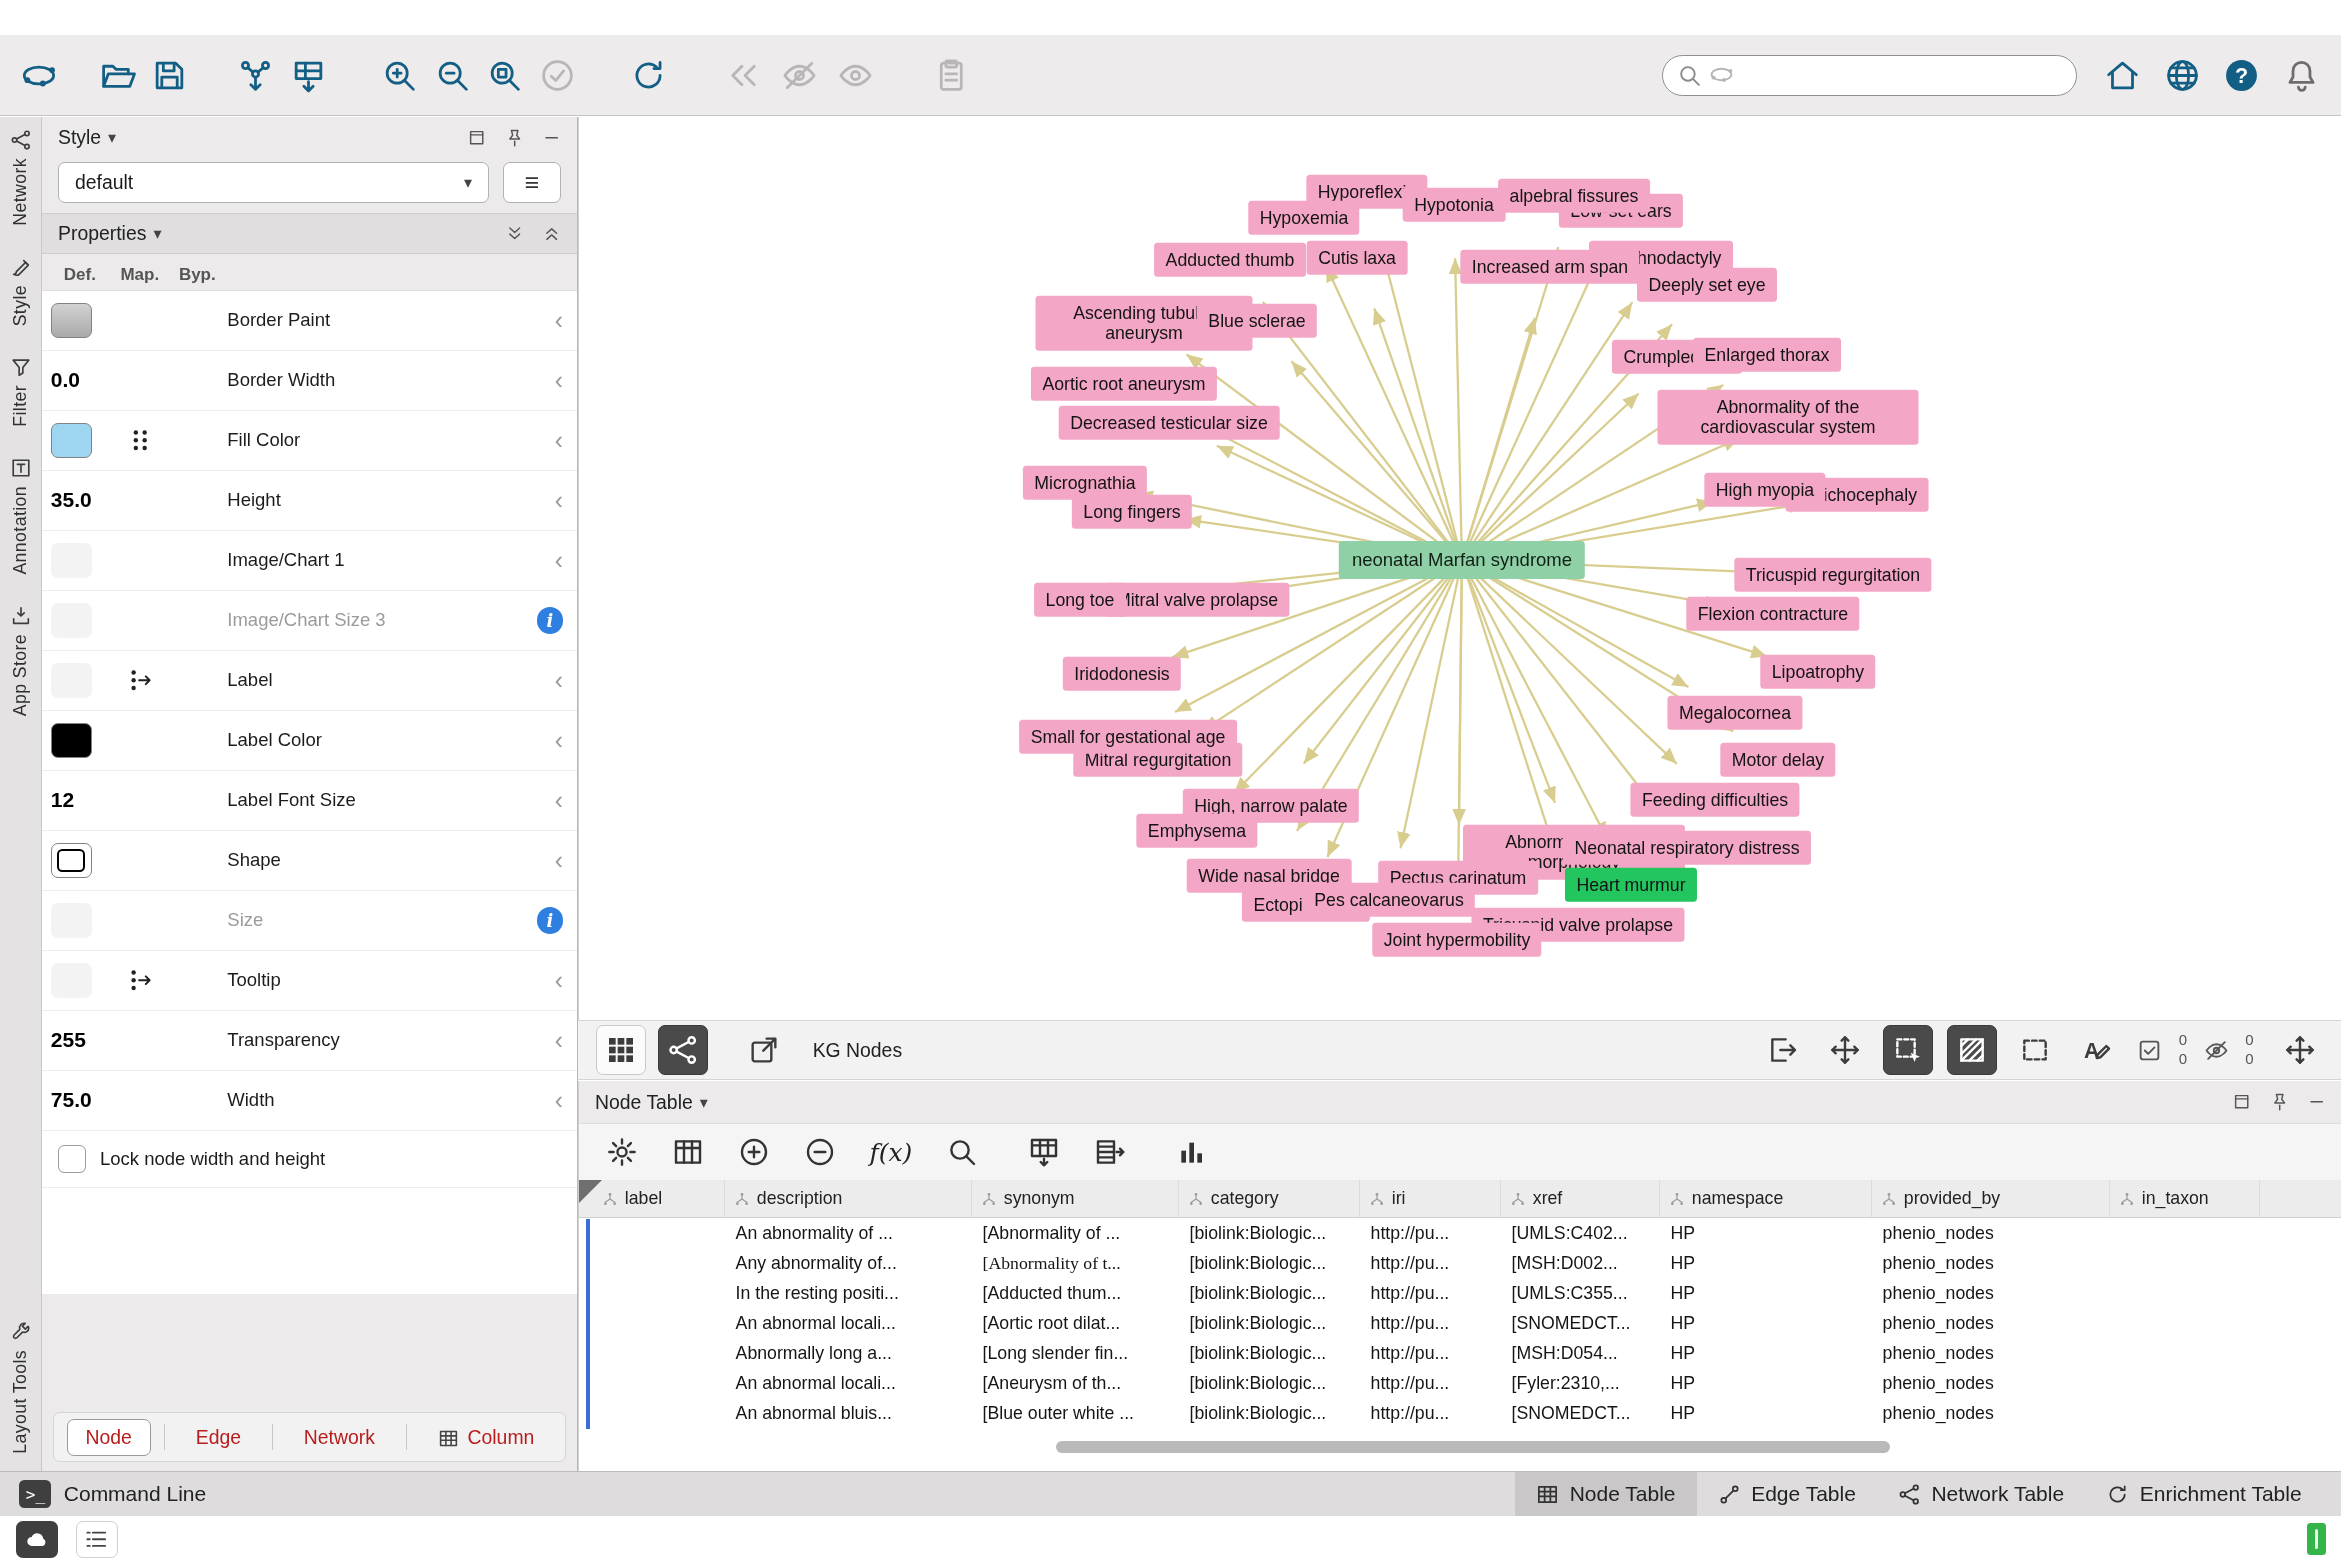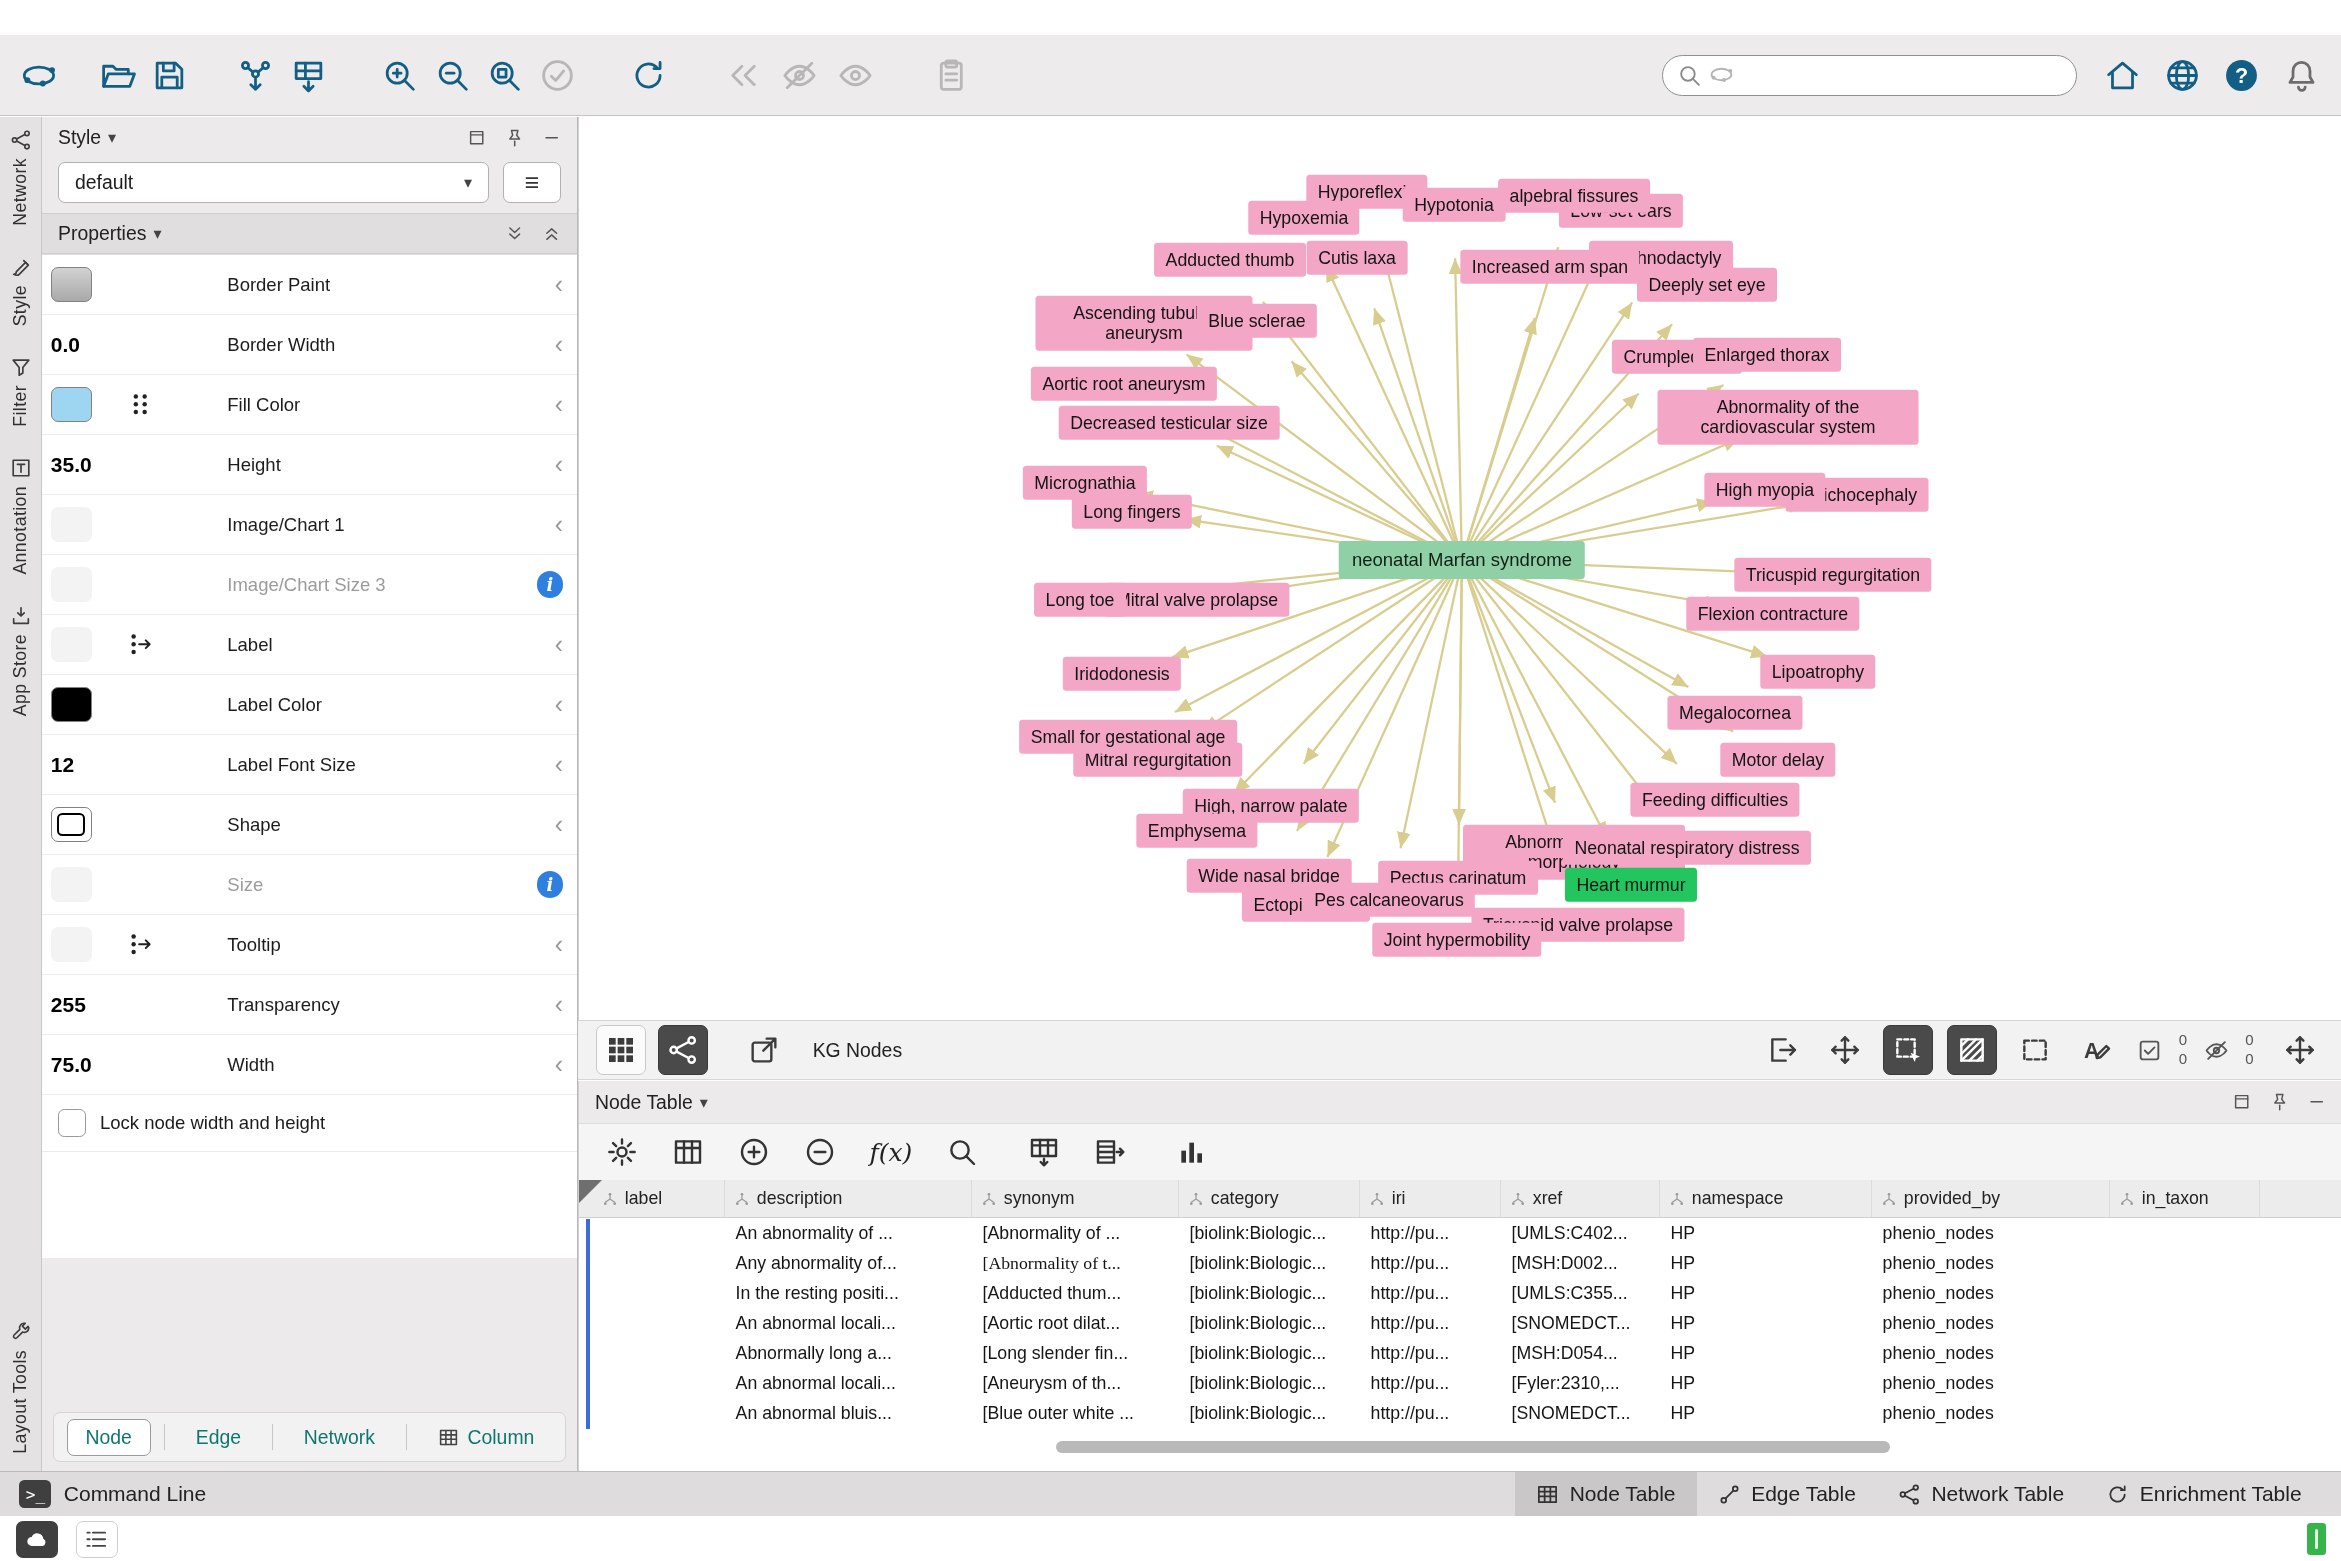--- a/index.html
+++ b/index.html
@@ -55,21 +55,21 @@
   .prow.disabled .pname{color:#9b9b9b}
   .pchev{color:#9a9a9a;font-size:25px;line-height:1}
   .info{width:26.5px;height:26.5px;border-radius:50%;background:#2e7fe0;color:#fff;display:flex;align-items:center;justify-content:center;font-size:17.7px;font-weight:bold;font-style:italic;font-family:"DejaVu Serif",serif}
   .checkrow{display:flex;align-items:center;gap:14px;padding:14px 16px;font-size:18.5px;background:#fff;border-bottom:0.9px solid #ececec}
   .cbox{width:28px;height:28px;border-radius:6.2px;box-sizing:border-box;display:flex;align-items:center;justify-content:center}
   .cbox.on{background:#2e7fe0;color:#fff}
   .cbox.off{background:#fff;border:1.8px solid #9a9a9a}
   .cbox svg{width:19.4px;height:19.4px}
   #props-filler{background:#fff;height:106px}
   #ptabs{position:absolute;left:10.6px;right:10.6px;bottom:8.8px;height:48px;background:#f3f2f2;border:0.9px solid #d5d5d5;border-radius:7px;display:flex;align-items:center;justify-content:space-evenly;font-size:19.4px}
-  .ptab{padding:6.2px 17.7px;color:#0f766e;display:flex;align-items:center;gap:8.8px}
+  .ptab{padding:6.2px 17.7px;color:#b91c1c;display:flex;align-items:flex-end;gap:8.8px}
   .ptab svg{width:21px;height:21px;color:#444}
   .ptab.selected{background:#fff;border:0.9px solid #9a9a9a;border-radius:7px}
   .psep{width:0.9px;height:26.5px;background:#c7c7c7}
   
   #canvas{position:absolute;left:578px;top:117px;width:1764px;height:904px;background:#fff;overflow:hidden;border-left:0.9px solid #d0d0d0;box-sizing:border-box}
   #graph-svg{position:absolute;left:0;top:0}
   .gnode{position:absolute;transform:translate(-50%,-50%);background:#f3a6c5;padding:7px 11.5px;font-size:17.7px;border-radius:3.5px;white-space:nowrap;color:#141414;line-height:1.15}
   .gnode.multi{white-space:normal;text-align:center}
   .gcenter{position:absolute;transform:translate(-50%,-50%);background:#8fd0a6;padding:8px 13.2px;font-size:18.5px;border-radius:3.5px;white-space:nowrap;color:#102015}
   
@@ -363,20 +363,25 @@
               <path d="M6 12.5l6 5.5 6-5.5"></path>
             </svg>
           </span>
         <span>
             <svg viewBox="0 0 24 24" fill="none" stroke="currentColor" stroke-width="1.8" stroke-linecap="round" stroke-linejoin="round">
               <path d="M6 19l6-5.5 6 5.5"></path>
               <path d="M6 11.5L12 6l6 5.5"></path>
             </svg>
           </span>
       </span>
+    </div>
+    <div class="colhead">
+      <span class="ch-def">Def.</span>
+      <span class="ch-map">Map.</span>
+      <span class="ch-byp">Byp.</span>
     </div>
     <div id="props">
         <div class="prow">
           <span class="pdef">
             <span class="swatch gray"></span>
           </span>
           <span class="pmap"></span>
           <span class="pbyp"></span>
           <span class="pname">Border Paint</span>
           <span class="pchev">‹</span>

